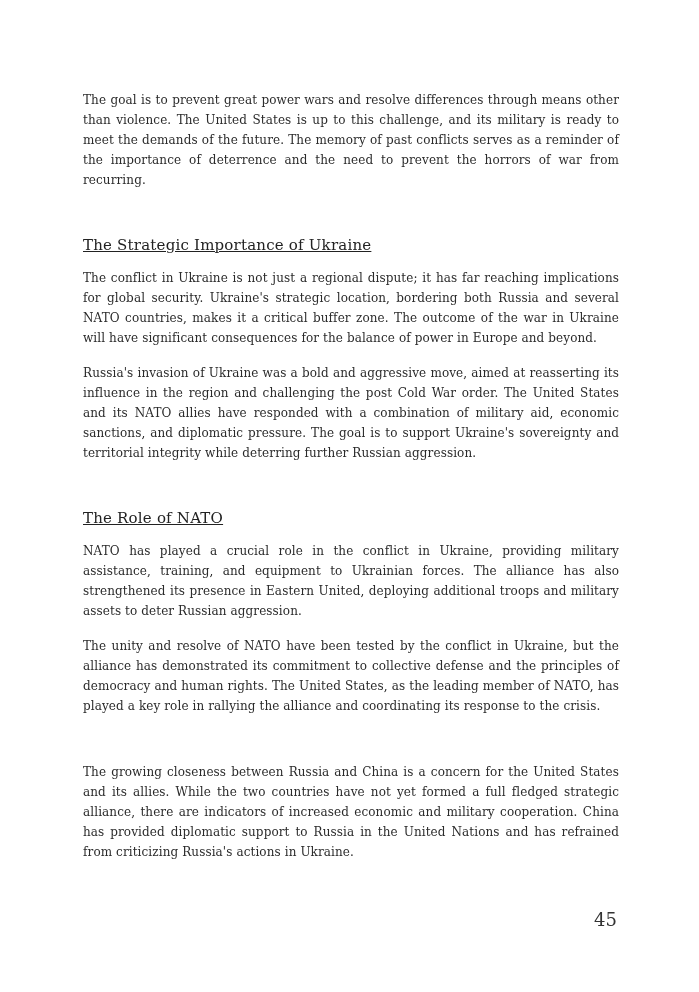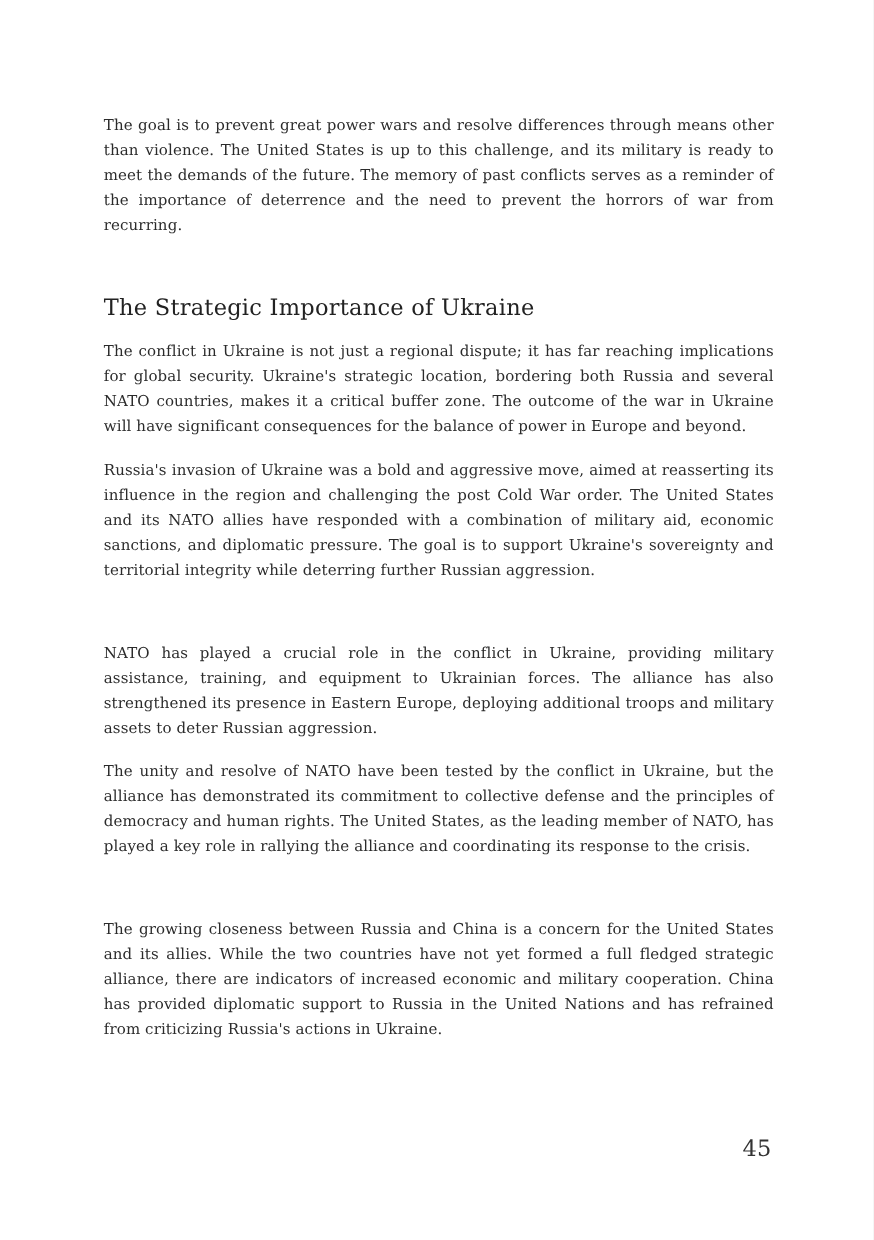--- a/index.html
+++ b/index.html
@@ -23,25 +23,26 @@
     font-size: 12px;
     line-height: 20px;
     text-align: justify;
     margin: 0 0 15px 0;
     letter-spacing: 0.1px;
   }
   .doc-section {
     margin-top: 46px;
   }
   .section-heading {
-    font-size: 18px;
+    font-size: 15px;
     font-weight: normal;
     margin: 0 0 14px 0;
     color: #222222;
     letter-spacing: 0.2px;
+    text-decoration: underline;
   }
   .page-number {
     position: absolute;
     right: 82px;
     bottom: 62px;
     font-size: 18px;
     color: #333333;
   }
 </style>
 </head>
@@ -51,21 +52,22 @@
 
   <p class="body-paragraph">The goal is to prevent great power wars and resolve differences through means other than violence. The United States is up to this challenge, and its military is ready to meet the demands of the future. The memory of past conflicts serves as a reminder of the importance of deterrence and the need to prevent the horrors of war from recurring.</p>
 
   <section class="doc-section">
     <h2 class="section-heading">The Strategic Importance of Ukraine</h2>
     <p class="body-paragraph">The conflict in Ukraine is not just a regional dispute; it has far reaching implications for global security. Ukraine's strategic location, bordering both Russia and several NATO countries, makes it a critical buffer zone. The outcome of the war in Ukraine will have significant consequences for the balance of power in Europe and beyond.</p>
     <p class="body-paragraph">Russia's invasion of Ukraine was a bold and aggressive move, aimed at reasserting its influence in the region and challenging the post Cold War order. The United States and its NATO allies have responded with a combination of military aid, economic sanctions, and diplomatic pressure. The goal is to support Ukraine's sovereignty and territorial integrity while deterring further Russian aggression.</p>
   </section>
 
   <section class="doc-section">
-    <p class="body-paragraph">NATO has played a crucial role in the conflict in Ukraine, providing military assistance, training, and equipment to Ukrainian forces. The alliance has also strengthened its presence in Eastern Europe, deploying additional troops and military assets to deter Russian aggression.</p>
+    <h2 class="section-heading">The Role of NATO</h2>
+    <p class="body-paragraph">NATO has played a crucial role in the conflict in Ukraine, providing military assistance, training, and equipment to Ukrainian forces. The alliance has also strengthened its presence in Eastern United, deploying additional troops and military assets to deter Russian aggression.</p>
     <p class="body-paragraph">The unity and resolve of NATO have been tested by the conflict in Ukraine, but the alliance has demonstrated its commitment to collective defense and the principles of democracy and human rights. The United States, as the leading member of NATO, has played a key role in rallying the alliance and coordinating its response to the crisis.</p>
   </section>
 
   <section class="doc-section">
     <p class="body-paragraph">The growing closeness between Russia and China is a concern for the United States and its allies. While the two countries have not yet formed a full fledged strategic alliance, there are indicators of increased economic and military cooperation. China has provided diplomatic support to Russia in the United Nations and has refrained from criticizing Russia's actions in Ukraine.</p>
   </section>
 
   <div class="page-number">45</div>
 
 </div>

